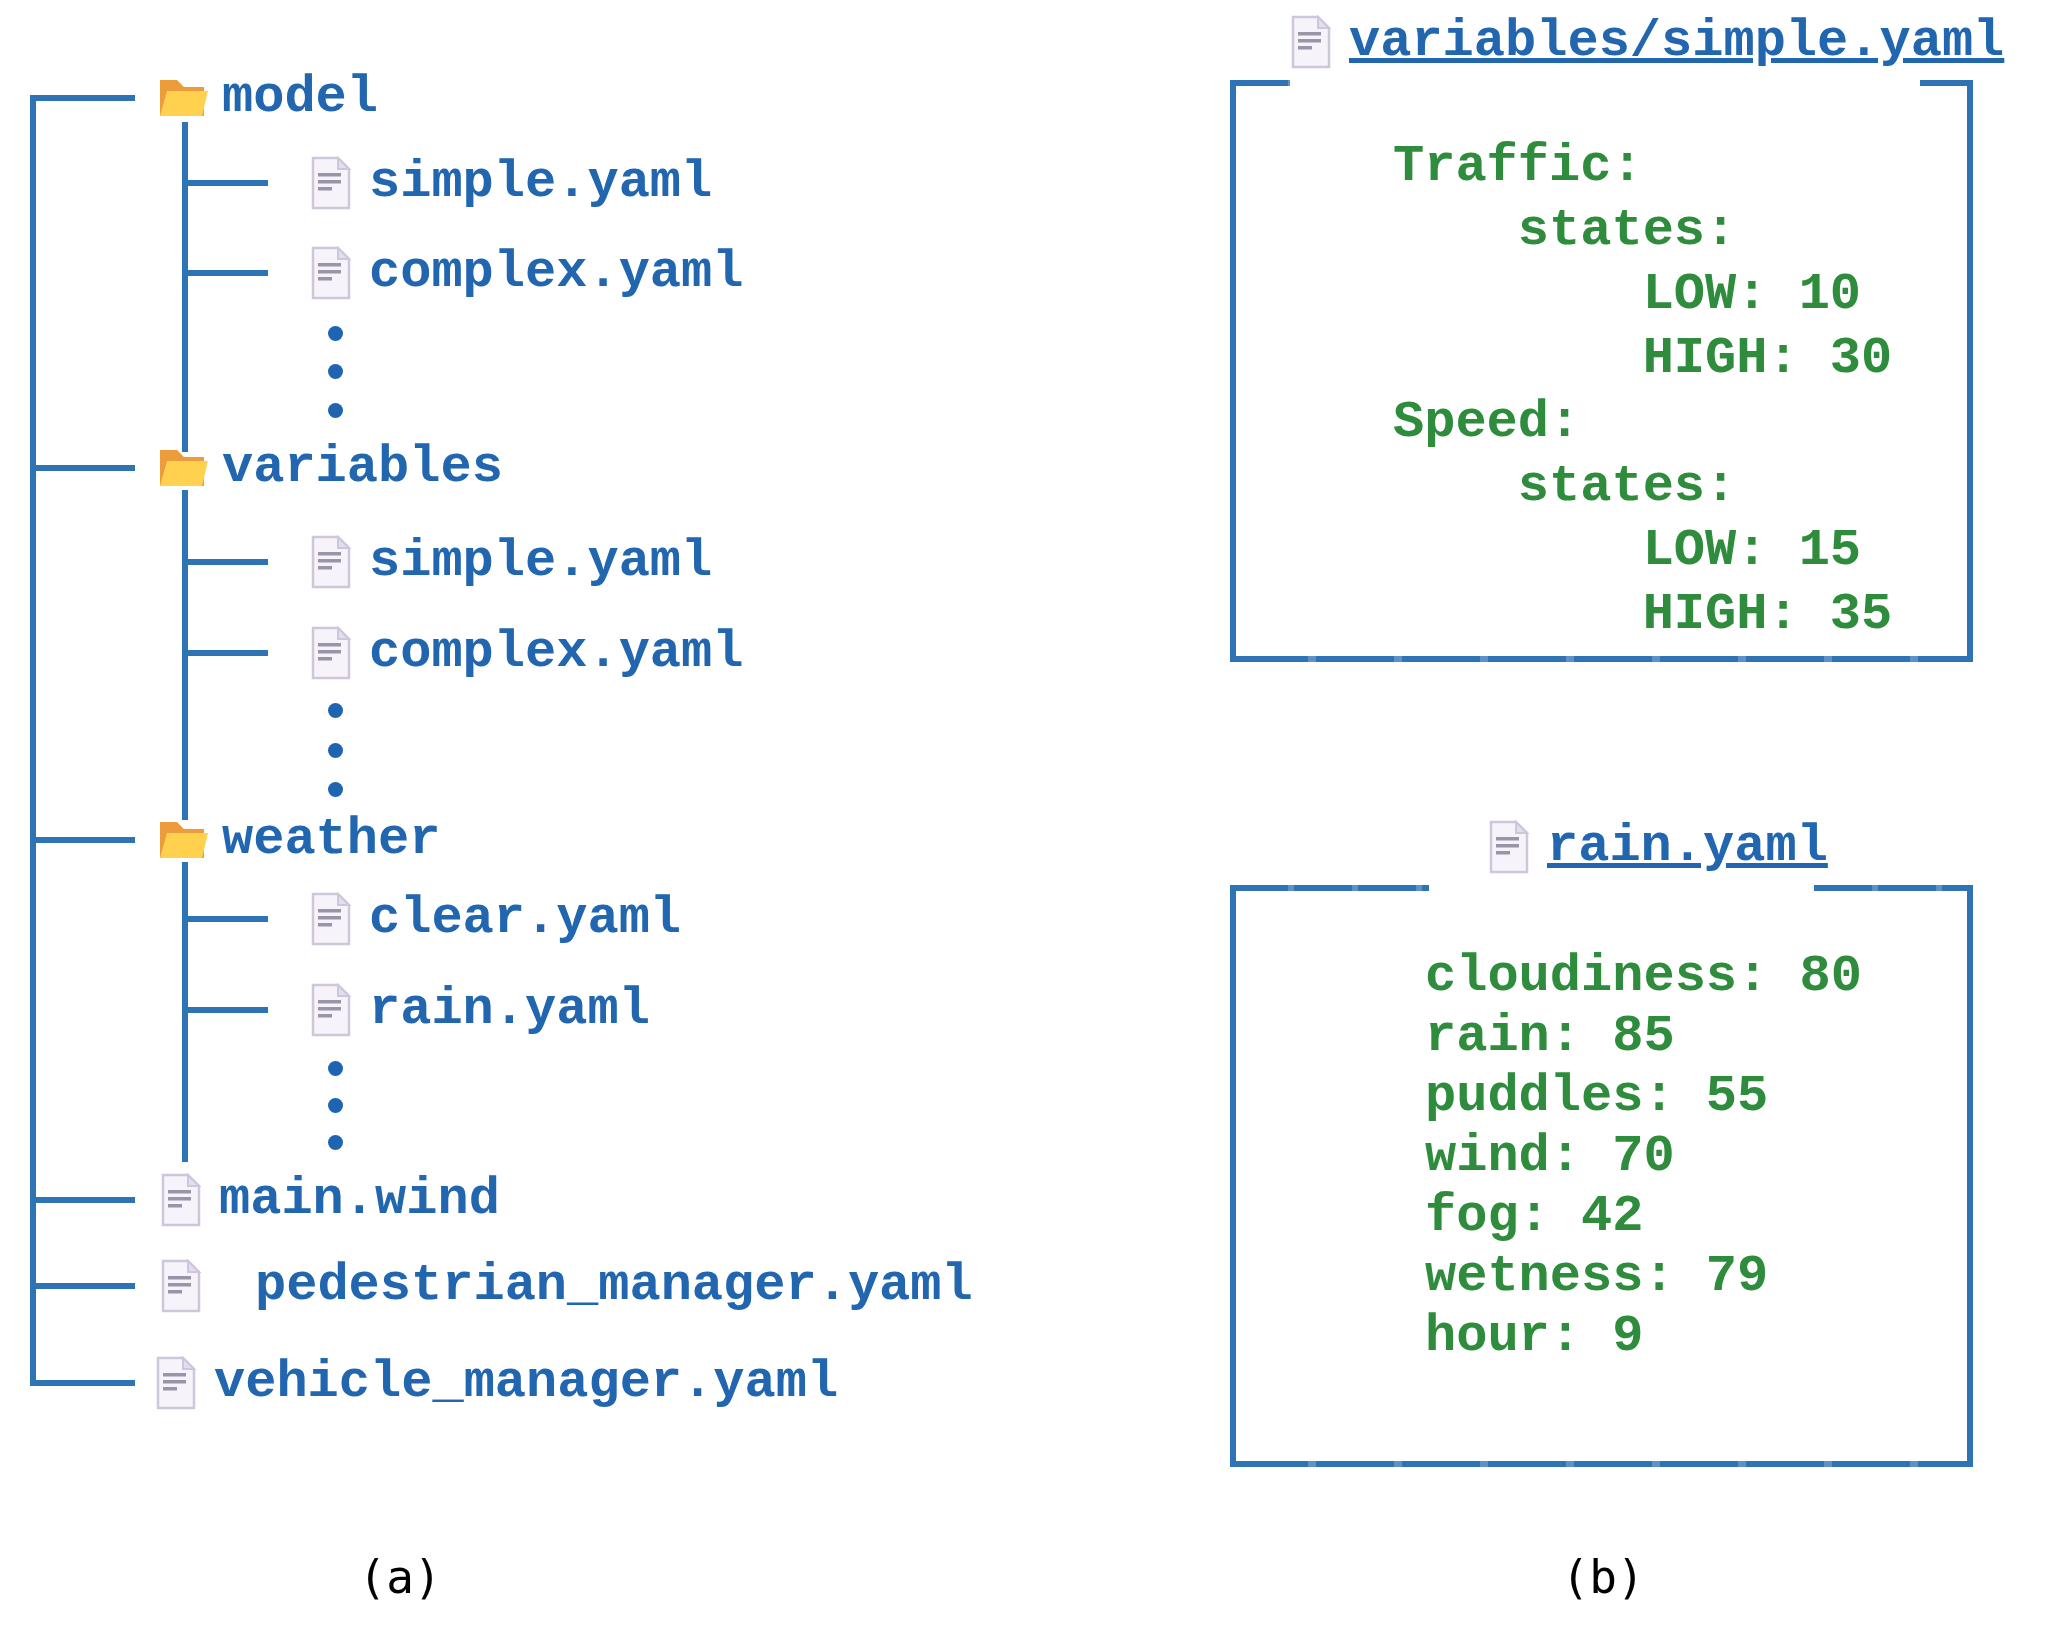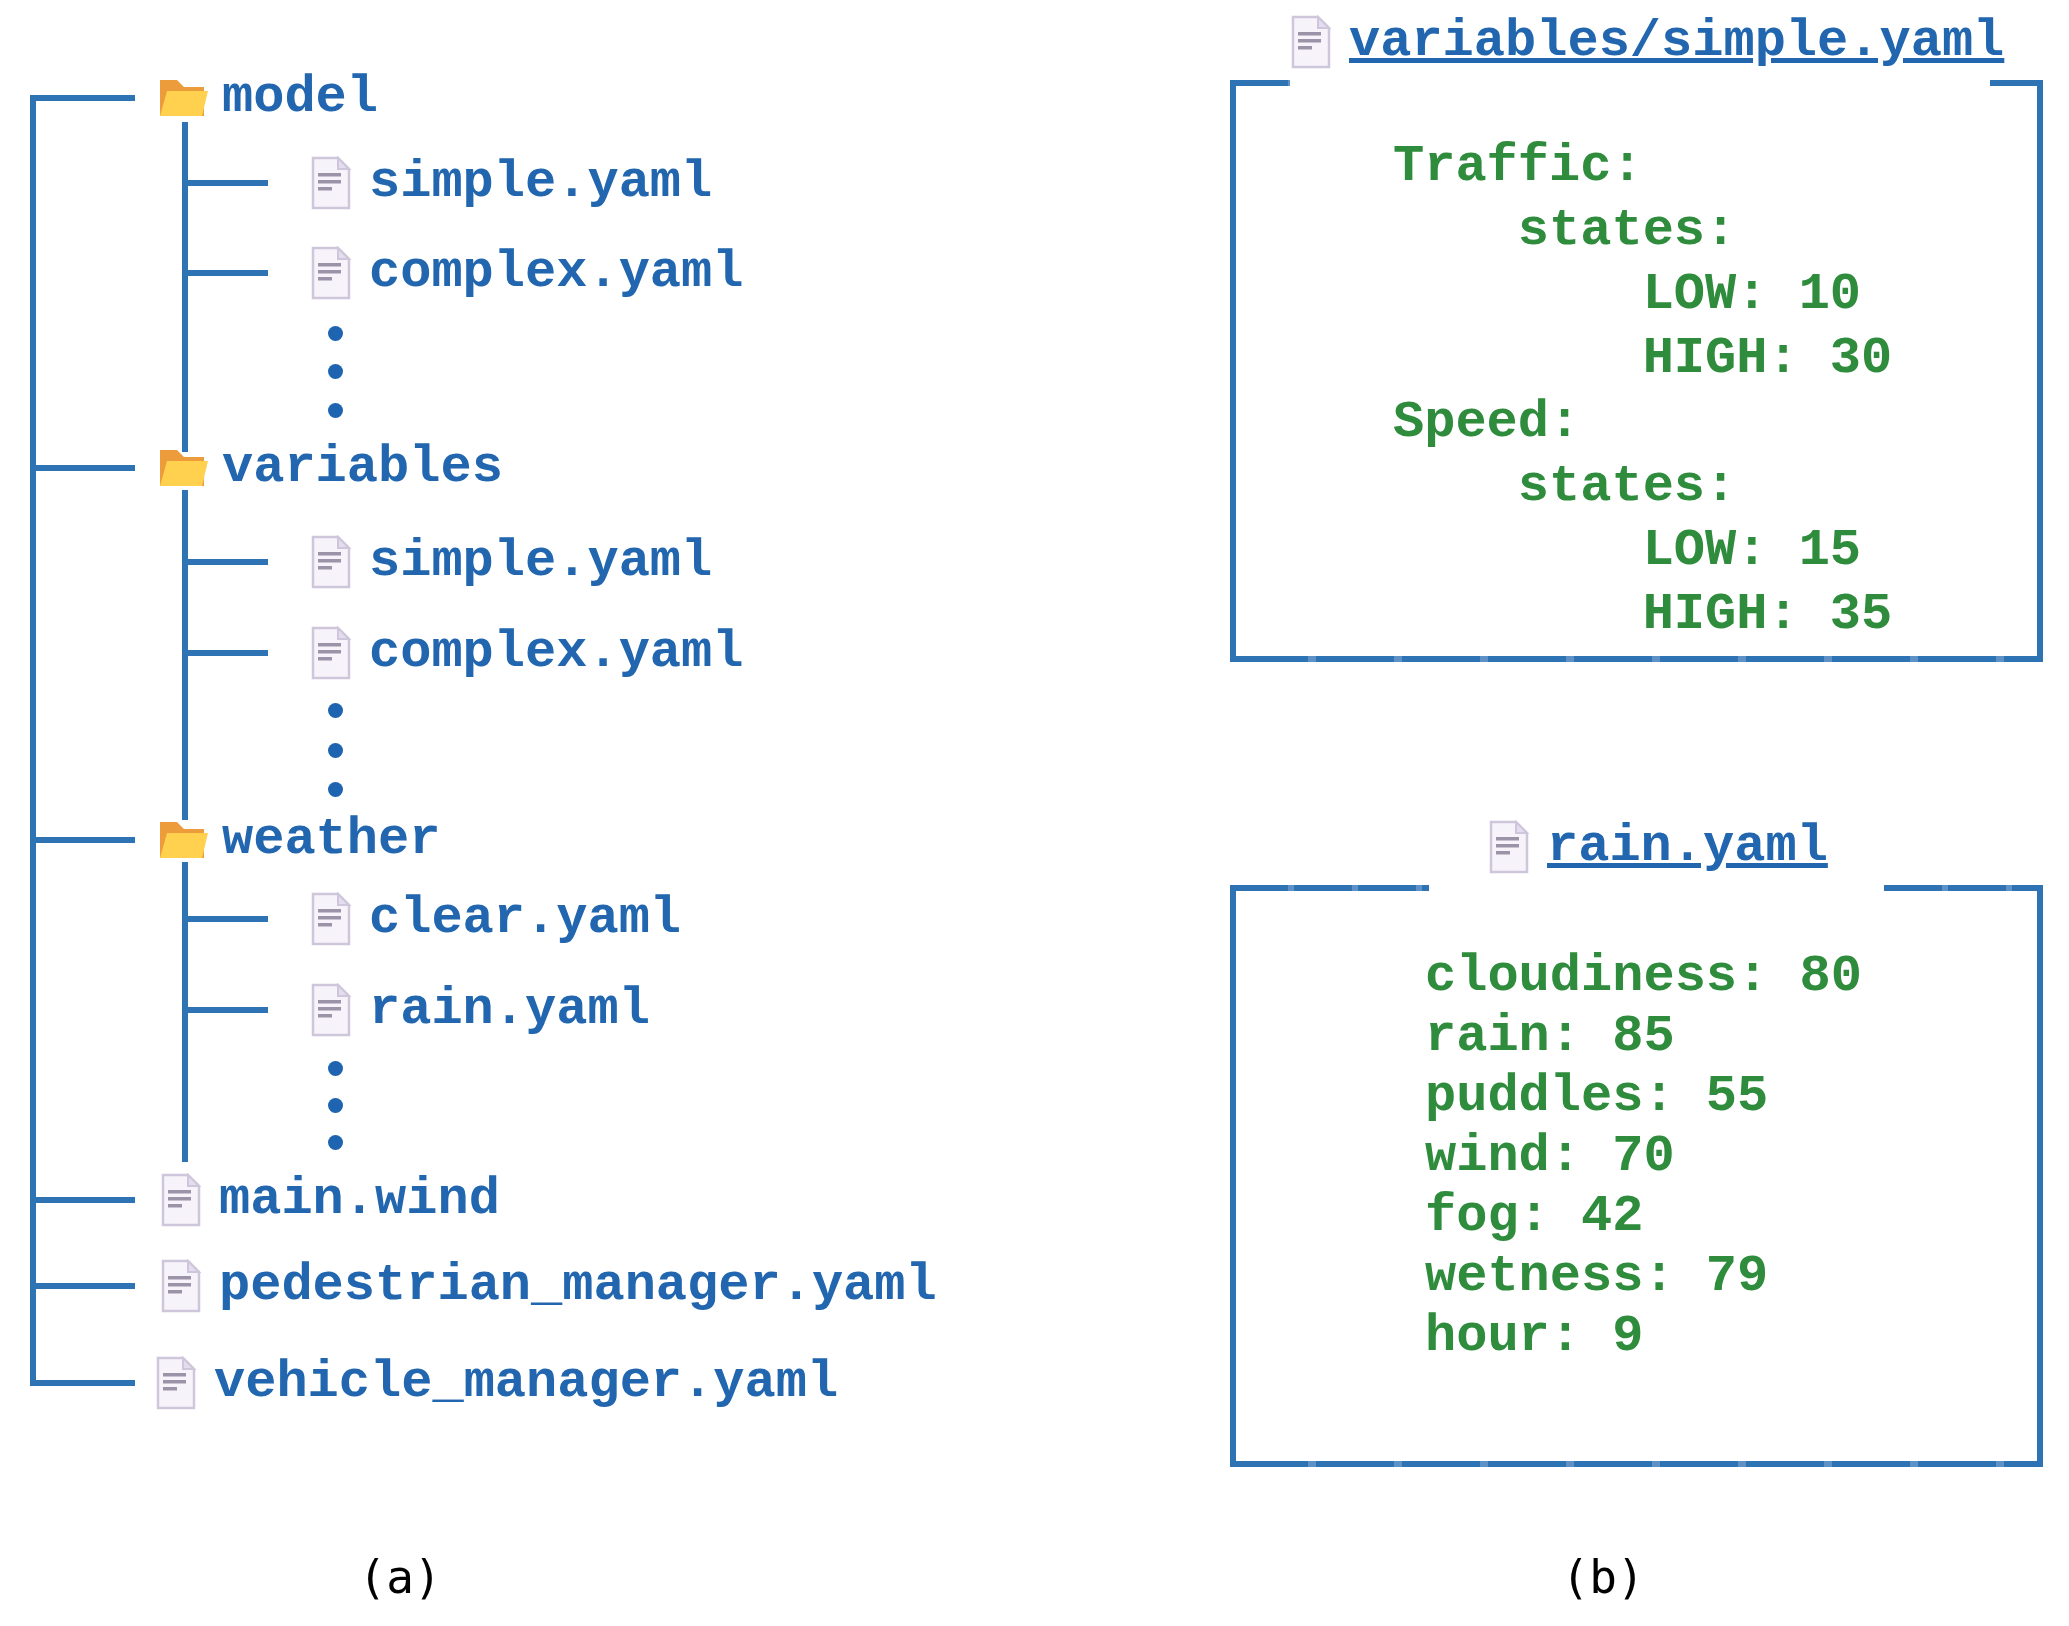--- a/index.html
+++ b/index.html
@@ -16,21 +16,21 @@
   
   .trow { position:absolute; height:64px; display:flex; align-items:center; }
   .tlabel { color:#2166AE; font-size:52px; font-weight:bold; white-space:nowrap; line-height:64px; }
   .folder-icon { width:52px; height:44px; margin-right:12px; flex:0 0 auto; }
   .doc-icon { width:42px; height:54px; margin-right:17px; flex:0 0 auto; }
 
   
   .dot { position:absolute; width:15px; height:15px; border-radius:50%; background:#1E64B0; }
 
   
-  .cbox { position:absolute; width:813px; height:582px; }
+  .cbox { position:absolute; width:722px; height:582px;padding-left:21px; }
   .edge { position:absolute; background:#2E74B5; }
   .edge-left   { left:0; top:0; bottom:0; width:6px; }
   .edge-right  { right:0; top:0; bottom:0; width:6px; }
   .edge-bottom { left:0; right:0; bottom:0; height:6px;
                  background:repeating-linear-gradient(90deg,#2E74B5 0 78px,#5E92C6 78px 86px); }
   .stub { position:absolute; top:0; height:6px;
           background:repeating-linear-gradient(90deg,#2E74B5 0 58px,#5E92C6 58px 64px); }
 
   .yaml { position:absolute; margin:0; color:#2E8C3C; font-size:52px; font-weight:bold;
           font-family:"Liberation Mono","DejaVu Sans Mono",monospace;
@@ -151,21 +151,21 @@
     <div class="dot" style="left:328px; top:1061px;"></div>
     <div class="dot" style="left:328px; top:1098px;"></div>
     <div class="dot" style="left:328px; top:1135px;"></div>
 
     <div class="trow" style="left:160px; top:1168px;">
       <svg class="doc-icon" viewBox="0 0 42 54">
           <use href="#icon-doc"></use>
         </svg>
       <span class="tlabel">main.wind</span>
     </div>
-    <div class="trow" style="left:160px; top:1254px;">
+    <div class="trow" style="left:160px; top:1254px;gap:36px;">
       <svg class="doc-icon" viewBox="0 0 42 54">
           <use href="#icon-doc"></use>
         </svg>
       <span class="tlabel">pedestrian_manager.yaml</span>
     </div>
     <div class="trow" style="left:155px; top:1351px;">
       <svg class="doc-icon" viewBox="0 0 42 54">
           <use href="#icon-doc"></use>
         </svg>
       <span class="tlabel">vehicle_manager.yaml</span>

